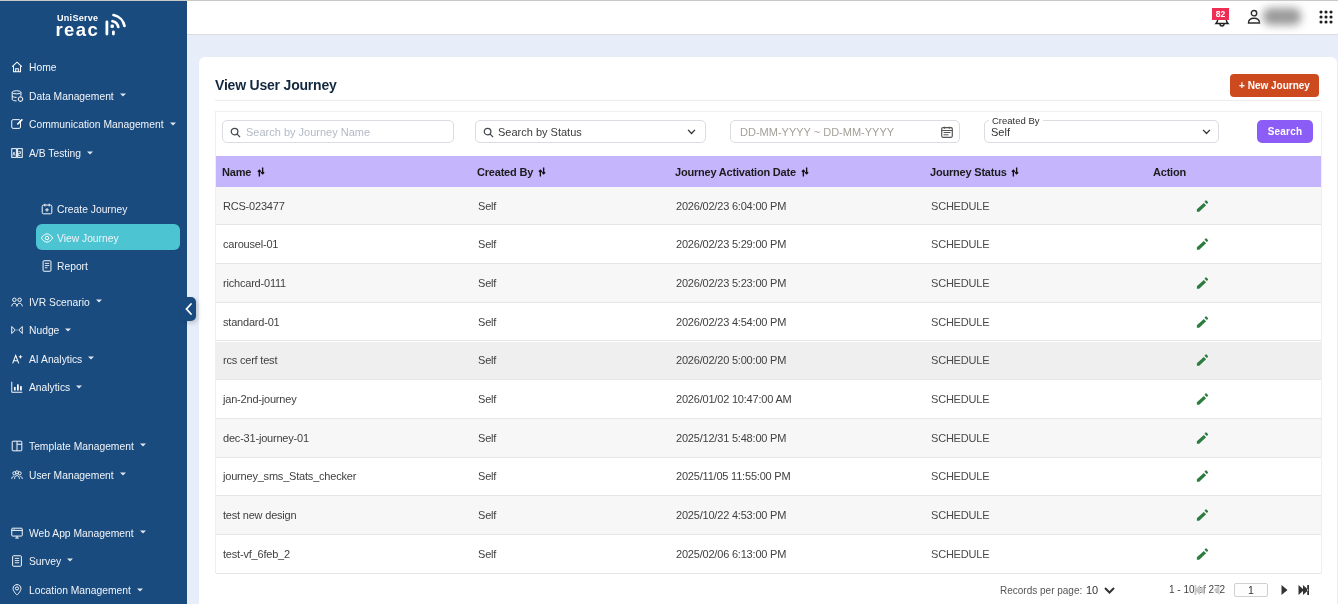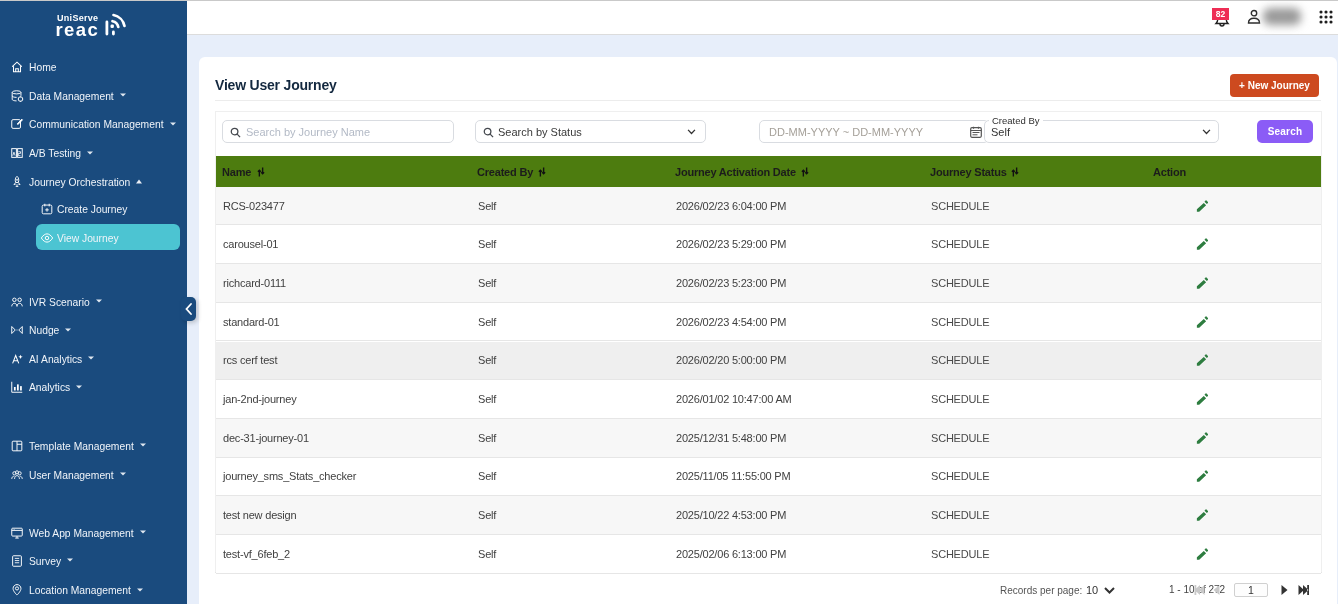--- a/index.html
+++ b/index.html
@@ -26,29 +26,29 @@
   
   #card { position:absolute; left:199px; top:57px; width:1138px; height:547px; background:#fff; border-radius:6px 6px 0 0; z-index:1; }
   #title { position:absolute; left:16px; top:20px; font-size:14px; font-weight:bold; color:#13283f; letter-spacing:-0.2px; }
   #hdivider { position:absolute; left:16px; top:43px; width:1106px; height:1px; background:#ececec; }
   #panel { position:absolute; left:16px; top:54px; width:1107px; height:462px; border:1px solid #efefef; border-bottom:1px solid #d9d9d9; }
 
   
   .fitem { position:absolute; top:8px; height:23px; background:#fff; border:1px solid #d9dce1; border-radius:5px; font-size:11px; }
   #f1 { left:6px; width:232px; }
   #f2 { left:259px; width:231px; }
-  #f3 { left:514px; width:230px;margin-left:29px; }
+  #f3 { left:514px; width:230px; }
   #f4 { left:768px; width:235px; }
   #fsearch { position:absolute; left:1041px; top:8px; width:56px; height:23px; background:#8b5cf6; border-radius:5px; color:#fff; font-size:10px; font-weight:bold; text-align:center; line-height:23px; letter-spacing:0.2px; }
   .ph { position:absolute; top:50%; transform:translateY(-50%); white-space:nowrap; }
   .mag { position:absolute; top:5.5px; width:11px; height:11px; }
   .chev { position:absolute; top:8px; width:9px; height:6px; }
 
   
-  #thead { position:absolute; left:0; top:44px; width:1105px; height:31px; background:#4d7c0f; }
+  #thead { position:absolute; left:0; top:44px; width:1105px; height:31px; background:#c4b5fd; }
   .th { position:absolute; top:50%; transform:translateY(-50%); font-size:11px; font-weight:bold; color:#1c1c1c; letter-spacing:-0.2px; white-space:nowrap; }
   .trow { position:absolute; left:0; width:1105px; height:38.7px; border-bottom:1px solid #e6e6e6; }
   .odd { background:#f7f7f7; }
   .even { background:#fff; }
   .td { position:absolute; top:50%; transform:translateY(-50%); font-size:11px; color:#414141; white-space:nowrap; letter-spacing:-0.2px; }
   .c1 { left:7px; }  .c2 { left:262px; } .c3 { left:460px; } .c4 { left:715px; }
   .sorti { position:absolute; top:50%; transform:translateY(-50%); width:8px; height:10px; }
   .pencil { position:absolute; left:979px; top:50%; transform:translateY(-50%); width:15px; height:15px; }
 
   
@@ -118,41 +118,40 @@
       <span class="tx">Communication Management<span class="caret"></span></span>
     </div>
   <div class="mitem" style="top:138.5px">
       <svg class="ic" viewBox="0 0 16 16">
         <rect x="2" y="3" width="5.3" height="10" fill="none" stroke="#fff" stroke-width="1.1"></rect>
         <rect x="8.7" y="3" width="5.3" height="10" fill="none" stroke="#fff" stroke-width="1.1"></rect>
         <path d="M3.2 11 l1.3-4 l1.3 4 M9.5 6.5 h2.5 v2 h-2.5 v2.5 h2.5" fill="none" stroke="#fff" stroke-width="0.9"></path>
       </svg>
       <span class="tx">A/B Testing<span class="caret"></span></span>
     </div>
-  <div class="mitem" style="top:167px">
-      <svg class="ic" viewBox="0 0 16 16">
-        <path d="M8 1.5 c2 1.5 2.5 4.5 1.5 7 h-3 c-1-2.5-0.5-5.5 1.5-7 Z" fill="none" stroke="#fff" stroke-width="1.1"></path>
-        <circle cx="8" cy="5.5" r="1" fill="#fff"></circle>
-        <path d="M6.5 8.5 l-2 2.5 l2-0.5 M9.5 8.5 l2 2.5 l-2-0.5 M8 10.5 v3 M6.5 13 h3" fill="none" stroke="#fff" stroke-width="1"></path>
-      </svg>
-      <span class="tx">Journey Orchestration<span class="caret up"></span></span>
-    </div>
   <div class="mitem sub" style="top:194.5px">
       <svg class="ic" viewBox="0 0 16 16">
         <rect x="2.5" y="3.5" width="11" height="10" rx="1.5" fill="none" stroke="#fff" stroke-width="1.1"></rect>
         <path d="M5.5 2 v3 M10.5 2 v3 M8 7 v4 M6 9 h4" fill="none" stroke="#fff" stroke-width="1.1"></path>
       </svg>
       <span class="tx">Create Journey</span>
     </div>
   <div class="mitem sub" style="top:223.5px">
       <svg class="ic" viewBox="0 0 16 16">
         <path d="M1.5 8 C3.5 4.8 6 3.3 8 3.3 S12.5 4.8 14.5 8 C12.5 11.2 10 12.7 8 12.7 S3.5 11.2 1.5 8 Z" fill="none" stroke="#fff" stroke-width="1.1"></path>
         <circle cx="8" cy="8" r="2" fill="none" stroke="#fff" stroke-width="1.1"></circle>
       </svg>
       <span class="tx">View Journey</span>
+    </div>
+  <div class="mitem sub" style="top:251px">
+      <svg class="ic" viewBox="0 0 16 16">
+        <rect x="3.5" y="2" width="9" height="12" rx="1" fill="none" stroke="#fff" stroke-width="1.1"></rect>
+        <path d="M5.5 5 h5 M5.5 7.5 h5 M5.5 10 h3" stroke="#fff" stroke-width="1"></path>
+      </svg>
+      <span class="tx">Report</span>
     </div>
   <div class="mitem" style="top:287px">
       <svg class="ic" viewBox="0 0 16 16">
         <circle cx="5" cy="5.5" r="2" fill="none" stroke="#fff" stroke-width="1.1"></circle>
         <circle cx="11" cy="5.5" r="2" fill="none" stroke="#fff" stroke-width="1.1"></circle>
         <path d="M2 13 c0-2 1.3-3.5 3-3.5 s3 1.5 3 3.5 M8 13 c0-2 1.3-3.5 3-3.5 s3 1.5 3 3.5" fill="none" stroke="#fff" stroke-width="1.1"></path>
       </svg>
       <span class="tx">IVR Scenario<span class="caret"></span></span>
     </div>
   <div class="mitem" style="top:315.5px">

